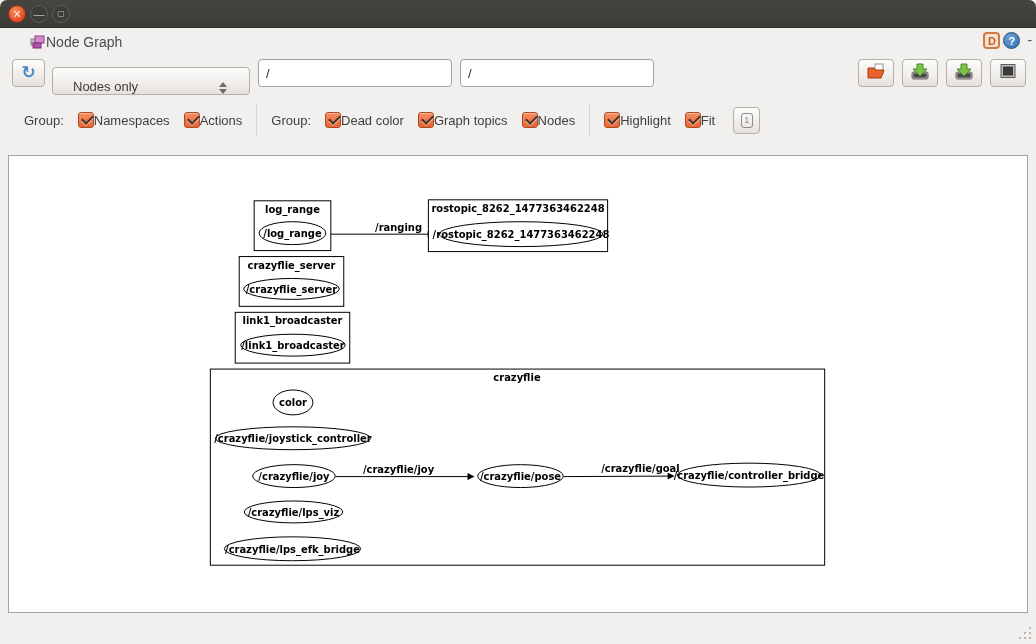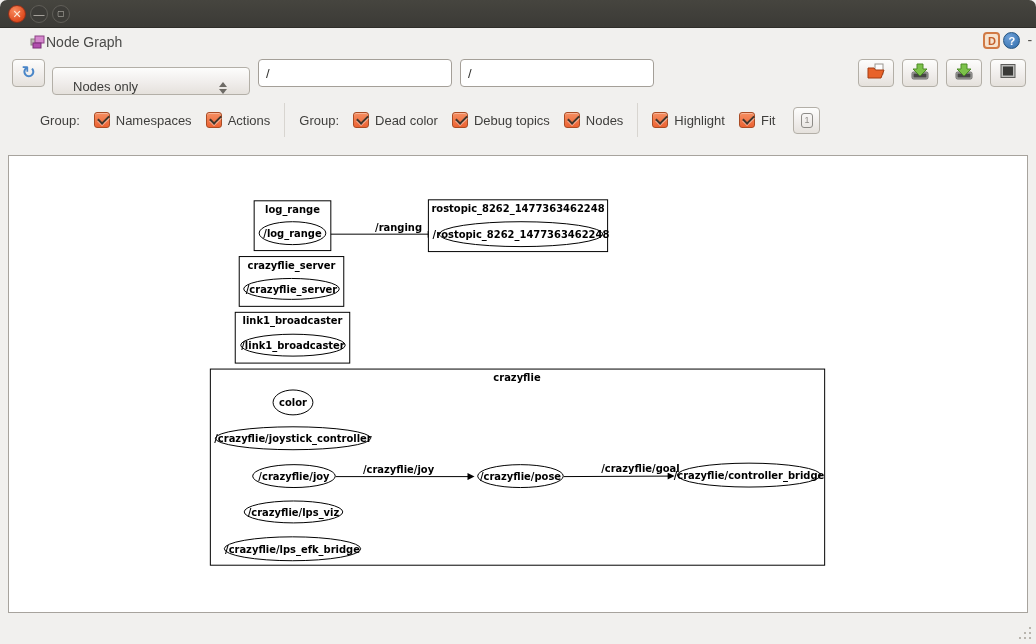--- a/index.html
+++ b/index.html
@@ -49,22 +49,22 @@
   .combo .spin .up { border-bottom:5px solid #6e6b66; }
   .combo .spin .dn { border-top:5px solid #6e6b66; }
   .tb-input { position:absolute; top:59px; height:28px; width:194px;
     border:1px solid #a49f98; border-radius:4px; background:#fff;
     font-family:"Liberation Sans",sans-serif; font-size:13px; color:#2d2d2b; padding:0 7px; }
   .tb-right { position:absolute; left:858px; top:59px; display:flex; gap:8px; }
   .tb-right .btn { width:36px; height:28px; }
 
   
   .optbar { position:absolute; left:0; top:100px; width:1036px; height:40px;
-    display:flex; align-items:center; padding-left:40px; gap:14px; font-size:13px; color:#3f3e3c; }
-  .check-item { display:flex; align-items:center; gap:6px; }
+    display:flex; align-items:center; padding-left:24px; gap:14px; font-size:13px; color:#3f3e3c; }
+  .check-item { display:flex; align-items:center; }
   .cb { width:16px; height:16px; border-radius:3px; position:relative;
     background:linear-gradient(#f68f62,#ec6333); border:1px solid #aa4c24;
     box-shadow:inset 0 1px rgba(255,255,255,.35); }
   .cb::after { content:""; position:absolute; left:3px; top:2px; width:9px; height:5px;
     border-left:2px solid #41362c; border-bottom:2px solid #41362c; transform:rotate(-45deg);
     box-shadow:-1px 1px 0 rgba(255,255,255,.45); }
   .vsep { width:1px; height:34px; background:#d8d5d0; }
   .fitpage-btn { width:27px; height:27px; margin-left:4px; }
   .fitpage-icon { width:12px; height:15px; border:1.5px solid #8d8b87; border-radius:3px;
     font-size:9px; color:#8d8b87; display:flex; align-items:center; justify-content:center; }
@@ -171,21 +171,21 @@
     <span>Actions</span>
   </span>
   <span class="vsep"></span>
   <span>Group:</span>
   <span class="check-item">
     <span class="cb"></span>
     <span>Dead color</span>
   </span>
   <span class="check-item">
     <span class="cb"></span>
-    <span>Debug topics</span>
+    <span>Graph topics</span>
   </span>
   <span class="check-item">
     <span class="cb"></span>
     <span>Nodes</span>
   </span>
   <span class="vsep"></span>
   <span class="check-item">
     <span class="cb"></span>
     <span>Highlight</span>
   </span>

